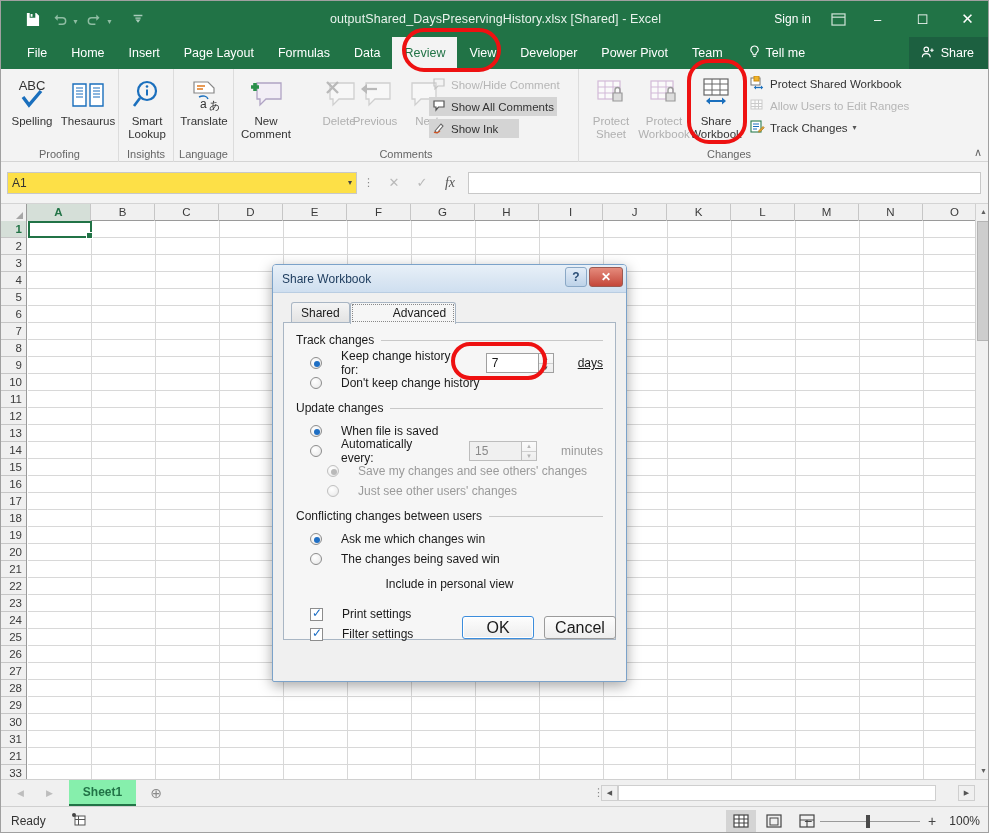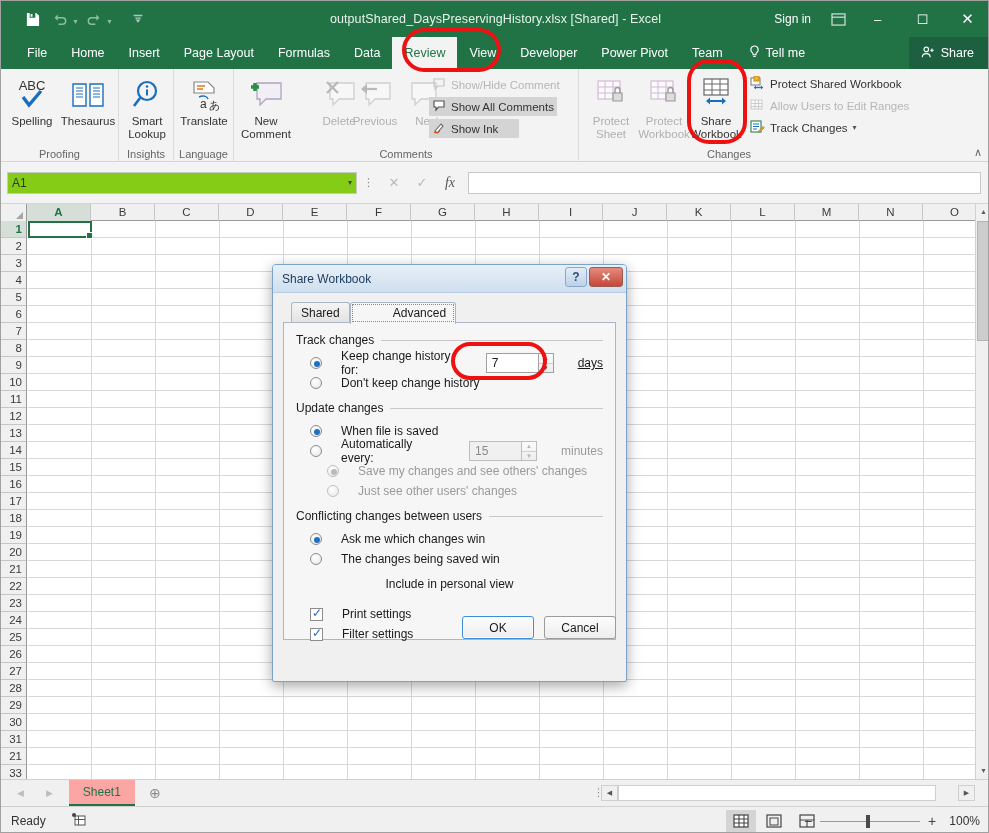--- a/index.html
+++ b/index.html
@@ -113,21 +113,21 @@
   }
 
   
   .formulabar {
     position: absolute; left: 0; top: 161px; width: 989px; height: 42px;
     background: #f3f3f3; border-bottom: 1px solid #d4d4d4;
     display: flex; align-items: center;
   }
   .namebox {
     margin-left: 6px; width: 350px; height: 22px;
-    background: #84cc16; border: 1px solid #c8c8c8;
+    background: #fde047; border: 1px solid #c8c8c8;
     display: flex; align-items: center; padding: 0 4px;
     font-size: 12px; color: #333;
   }
   .namebox .nb-val { flex: 1; }
   .namebox .nb-caret { font-size: 8px; color: #444; }
   .fb-dots { color: #888; font-size: 11px; letter-spacing: 0; margin: 0 6px;}
   .fb-btn { width: 28px; text-align:center; color: #b9b9b9; font-size: 13px; }
   .fb-btn.fx { color: #555; font-style: italic; font-family: "Liberation Serif", serif; font-size: 14px;}
   .fb-input {
     flex: 1; height: 22px; margin-right: 9px; margin-left: 4px;
@@ -199,21 +199,21 @@
   
   .sheetbar {
     position: absolute; left: 0; top: 778px; width: 989px; height: 27px;
     background: #f0f0f0; border-top: 1px solid #d0d0d0;
     display: flex; align-items: stretch;
   }
   .nav-arrows { display: flex; align-items: center; gap: 22px; padding: 0 16px; }
   .nav-arrow { color: #bdbdbd; font-size: 9px; }
   .sheet-tab {
     display: flex; align-items: center; padding: 0 14px;
-    background: #fca5a5; color: #217346; font-size: 12px; font-weight: normal;
+    background: #86efac; color: #217346; font-size: 12px; font-weight: bold;
     border-bottom: 2px solid #217346;
   }
   .addsheet {
     display: flex; align-items: center; padding: 0 14px; color: #8a8a8a; font-size: 14px;
   }
   .hscroll-area {
     position: absolute; left: 600px; top: 778px; width: 374px; height: 27px;
     display: flex; align-items: center;
   }
   .hs-arrow {
@@ -341,21 +341,21 @@
   .spin-btns.dimbtn { border-color:#bdbdbd; }
   .spin-up, .spin-dn {
     flex: 1; display:flex; align-items:center; justify-content:center;
     font-size: 6px; color: #4a4a4a;
   }
   .spin-up { border-bottom: 1px solid #cfcfcf; }
   .dlg-footer {
     position: absolute; right: 10px; bottom: 9px; display: flex; gap: 10px;
   }
   .dbtn {
-    width: 72px; height: 23px; font-size: 12px; color: #1a1a1a;
+    width: 72px; height: 23px; font-size: 16px; color: #1a1a1a;
     border: 1px solid #9b9b9b; border-radius: 3px;
     background: linear-gradient(to bottom,#fdfdfd,#ededed);
     display: flex; align-items: center; justify-content: center;
   }
   .dbtn.primary { border: 1px solid #3c8ddc; box-shadow: inset 0 0 0 1px #ffffff; }
 
   
   .annot {
     position: absolute; border: 4px solid #ee1111; border-radius: 30px;
     pointer-events: none; z-index: 60;

